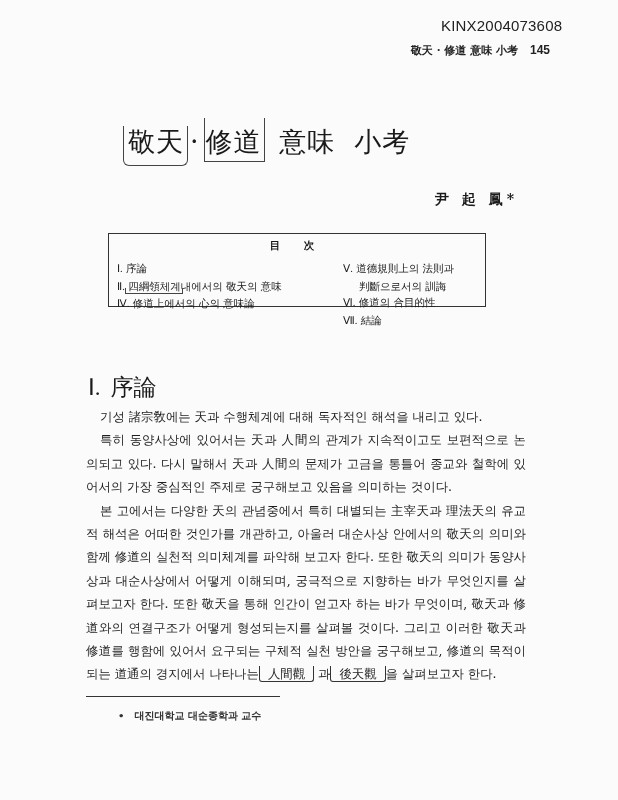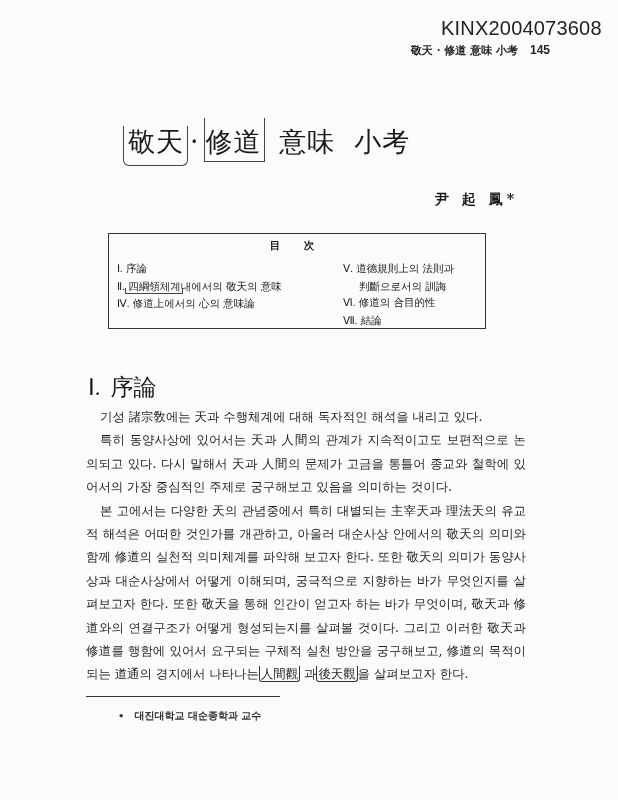--- a/index.html
+++ b/index.html
@@ -1,47 +1,47 @@
 <!DOCTYPE html>
 <html><head>
 <meta charset="utf-8">
 <style>
   html, body { margin:0; padding:0; }
   body {
     width:618px; height:800px; background:#fbfbfb; position:relative; overflow:hidden;
     font-family:"DejaVu Serif", serif; color:#1a1a1a;
   }
   .abs { position:absolute; }
-  #doc-id { left:441px; top:17px; font-family:"Liberation Sans", sans-serif; font-size:20px; color:#222; letter-spacing:0.2px; }
+  #doc-id { left:441px; top:17px; font-family:"Liberation Sans", sans-serif; font-size:15px; color:#222; letter-spacing:0.2px; }
   #running-head { right:68px; top:43px; font-size:11px; font-weight:bold; color:#222; white-space:nowrap; }
   #running-head .pg { margin-left:12px; font-family:Liberation Sans, sans-serif; font-size:12px; }
   #title { left:128px; top:124px; font-size:27px; letter-spacing:1px; white-space:nowrap; }
   #title .w { display:inline-block; position:relative; }
   #title .mark1 { position:absolute; left:-5px; right:-4px; top:2px; bottom:-6px;
     border-left:1.3px solid #444; border-right:1.3px solid #444; border-bottom:1.3px solid #444; border-radius:0 0 6px 6px; }
   #title .mark2 { position:absolute; left:-2px; right:-3px; top:-6px; bottom:-2px;
     border-left:1.3px solid #444; border-right:1.3px solid #444; border-bottom:1.3px solid #444; }
   #title .sep { margin:0 6px; }
   #author { left:435px; top:191px; font-size:14px; font-weight:bold; letter-spacing:4px; }
-  #toc { left:108px; top:233px; width:378px; height:96px; border:1.2px solid #333; box-sizing:border-box; }
+  #toc { left:108px; top:233px; width:378px; height:74px; border:1.2px solid #333; box-sizing:border-box; }
   #toc-title { position:absolute; left:0; right:0; top:5px; text-align:center; font-size:10.5px; font-weight:bold; letter-spacing:10px; }
   .toc-col { position:absolute; top:26px; font-size:10.5px; line-height:16.5px; white-space:nowrap; }
   #toc-left { left:8px; }
   #toc-right { left:234px; }
   .toc-item .num { display:inline-block; font-family:"Liberation Serif", serif; }
   .toc-item.indent { padding-left:16px; }
   .u-mark { position:relative; }
   .u-mark::after { content:""; position:absolute; left:-3px; right:-2px; bottom:-2px; height:5px;
     border-left:1px solid #444; border-bottom:1px solid #444; border-right:1px solid #444; }
   #section-heading { left:88px; top:372px; font-size:23px; white-space:nowrap; }
   #section-heading .num { font-family:"Liberation Serif", serif; margin-right:10px; }
   #body-text { left:86px; top:405px; width:440px; font-size:12.4px; line-height:23.4px; color:#1f1f1f; }
   #body-text p { margin:0; text-align:justify; text-align-last:left; }
   #body-text p.ind { text-indent:14px; }
-  .hl-box { border:1.2px solid #333; border-top:none; padding:0 1px; border-radius:0 0 3px 3px; }
+  .hl-box { border:1.2px solid #333; border-top:none; padding:0 8px; border-radius:0 0 3px 3px; }
   #footnote-rule { left:86px; top:696px; width:194px; border-top:1.2px solid #333; }
   #footnote { left:94px; top:709px; font-size:10px; font-weight:bold; color:#333;margin-left:24px; }
   #footnote .bullet { margin-right:10px; }
 </style>
 </head>
 <body>
 
 <div id="doc-id" class="abs">KINX2004073608</div>
 
 <div id="running-head" class="abs">

